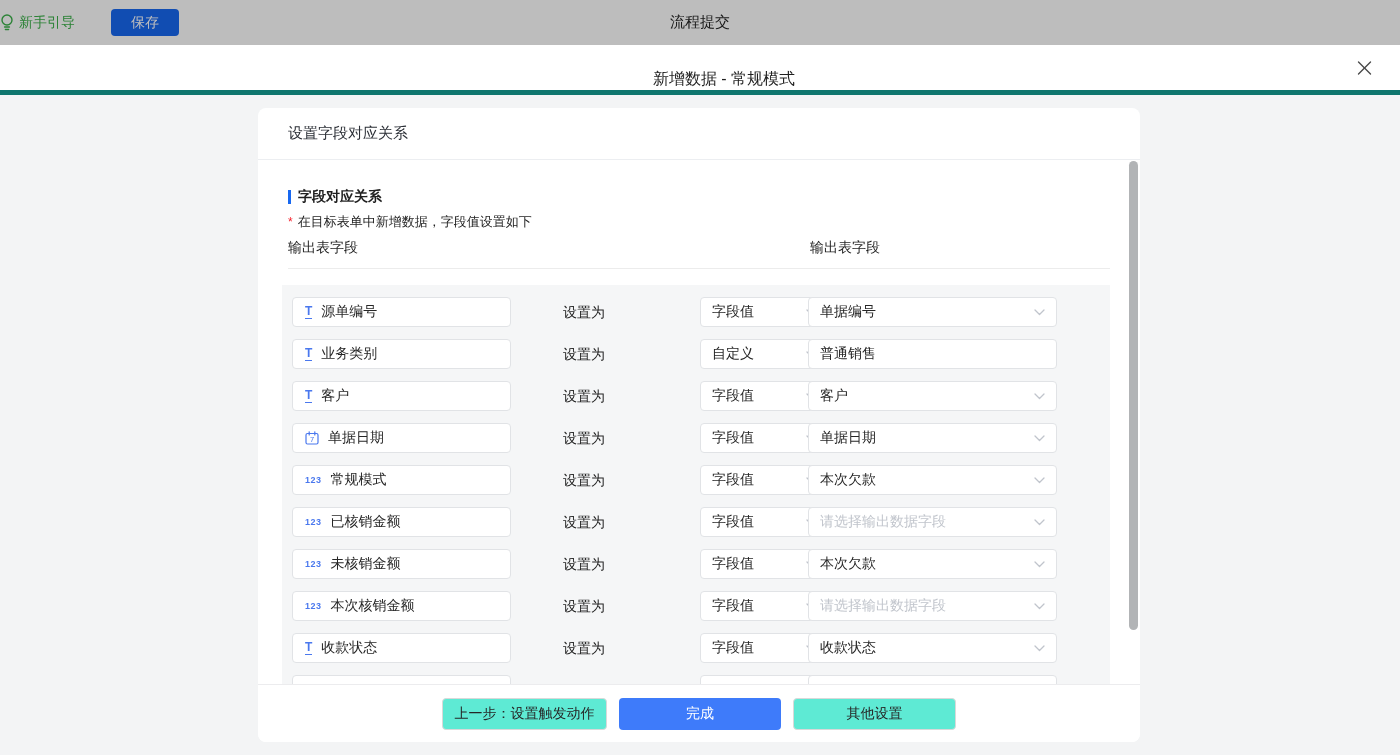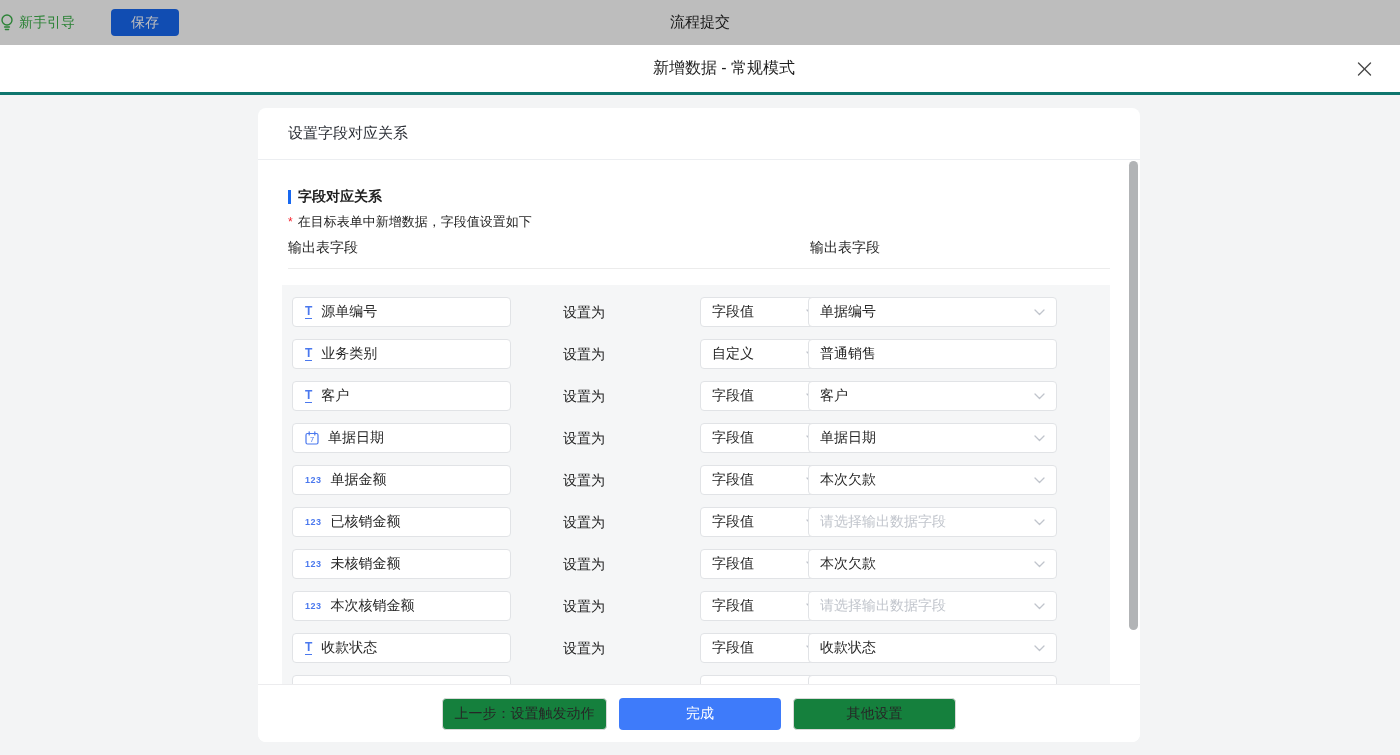--- a/index.html
+++ b/index.html
@@ -13,21 +13,21 @@
   .tb-left { display:flex; align-items:center; padding-left:26px; }
   .back-btn { background:none; border:none; cursor:pointer; display:flex; align-items:center; padding:4px; }
   .tb-title { margin-left:10px; font-size:14px; color:#262626; padding-bottom:3px; border-bottom:1px dashed #cfcfcf; }
   .tb-center { position:absolute; left:50%; transform:translateX(-50%); font-size:15px; color:#262626; }
   .tb-right { display:flex; align-items:center; padding-right:42px; }
   .guide { display:flex; align-items:center; gap:5px; font-size:14px; color:#3cb14a; cursor:pointer; margin-right:36px; }
   .save-btn { width:68px; height:27px; background:#1868f0; color:#ffffff; font-size:14px; border:none; border-radius:4px; cursor:pointer; }
 
   
   .modal-header { position:absolute; top:45px; left:0; width:1400px; height:50px; background:#ffffff;
-                  display:flex; align-items:center; justify-content:center; border-bottom:3px solid #0f766e;padding-left:48px; }
+                  display:flex; align-items:flex-end; justify-content:center; border-bottom:5px solid #0f766e;padding-left:48px; }
   .modal-title { font-size:16px; color:#1f1f1f; font-weight:500; }
   .close-btn { position:absolute; right:26px; top:50%; transform:translateY(-50%); background:none; border:none; cursor:pointer; display:flex; padding:2px; }
 
   
   .modal-body { position:absolute; top:95px; left:0; width:1400px; height:660px; background:#f3f4f5; }
   .card { position:absolute; left:258px; top:13px; width:882px; height:634px; background:#ffffff; border-radius:8px; }
   .card-header { height:52px; display:flex; align-items:center; padding-left:30px; font-size:15px; color:#2b2f36; border-bottom:1px solid #eceef1; }
   .card-content { position:relative; height:524px; }
 
   .section-head { position:absolute; top:28px; left:30px; display:flex; align-items:center; }
@@ -55,21 +55,21 @@
   .dd.value { left:526px; width:249px; }
   .ddtext { font-size:14px; color:#262626; white-space:nowrap; overflow:hidden; }
   .ddtext.ph { color:#c1c5cc; }
   .chev { flex:0 0 auto; margin-left:6px; }
 
   .scroll-thumb { position:absolute; top:1px; left:871px; width:9px; height:469px; background:#b2b4b6; border-radius:5px; cursor:pointer; }
 
   .card-footer { height:58px; border-top:1px solid #ececee; display:flex; align-items:center; justify-content:center; gap:12px;
                  border-radius:0 0 8px 8px; background:#ffffff; }
   .btn { height:32px; font-size:14px; border-radius:4px; cursor:pointer; }
-  .btn-outline { background:#15803d; border:1px solid #d9d9d9; color:#262626; }
+  .btn-outline { background:#5eead4; border:1px solid #d9d9d9; color:#262626; }
   .btn-prev { width:165px; } .btn-other { width:163px; }
   .btn-primary { width:162px; background:#3e7bfa; border:none; color:#ffffff; }
 </style>
 </head>
 <body>
 
 <div class="screen">
 
   <header class="topbar">
     <div class="tb-center">流程提交</div>
@@ -197,21 +197,21 @@
       <span class="ddtext">单据日期</span>
       <svg class="chev" width="11" height="7" viewBox="0 0 11 7">
         <polyline points="1,1 5.5,5.5 10,1" fill="none" stroke="#c0c4cc" stroke-width="1.3" stroke-linecap="round" stroke-linejoin="round"></polyline>
       </svg>
     </div>
   </div>
             <div class="row">
     <div class="fbox">
 
       <span class="ficon ficon-number">123</span>
-      <span class="flabel">单据金额</span>
+      <span class="flabel">常规模式</span>
     </div>
     <span class="setas">设置为</span>
     <div class="dd mode">
       <span class="ddtext">字段值</span>
       <svg class="chev" width="11" height="7" viewBox="0 0 11 7">
         <polyline points="1,1 5.5,5.5 10,1" fill="none" stroke="#c0c4cc" stroke-width="1.3" stroke-linecap="round" stroke-linejoin="round"></polyline>
       </svg>
     </div>
     <div class="dd value">
       <span class="ddtext">本次欠款</span>

